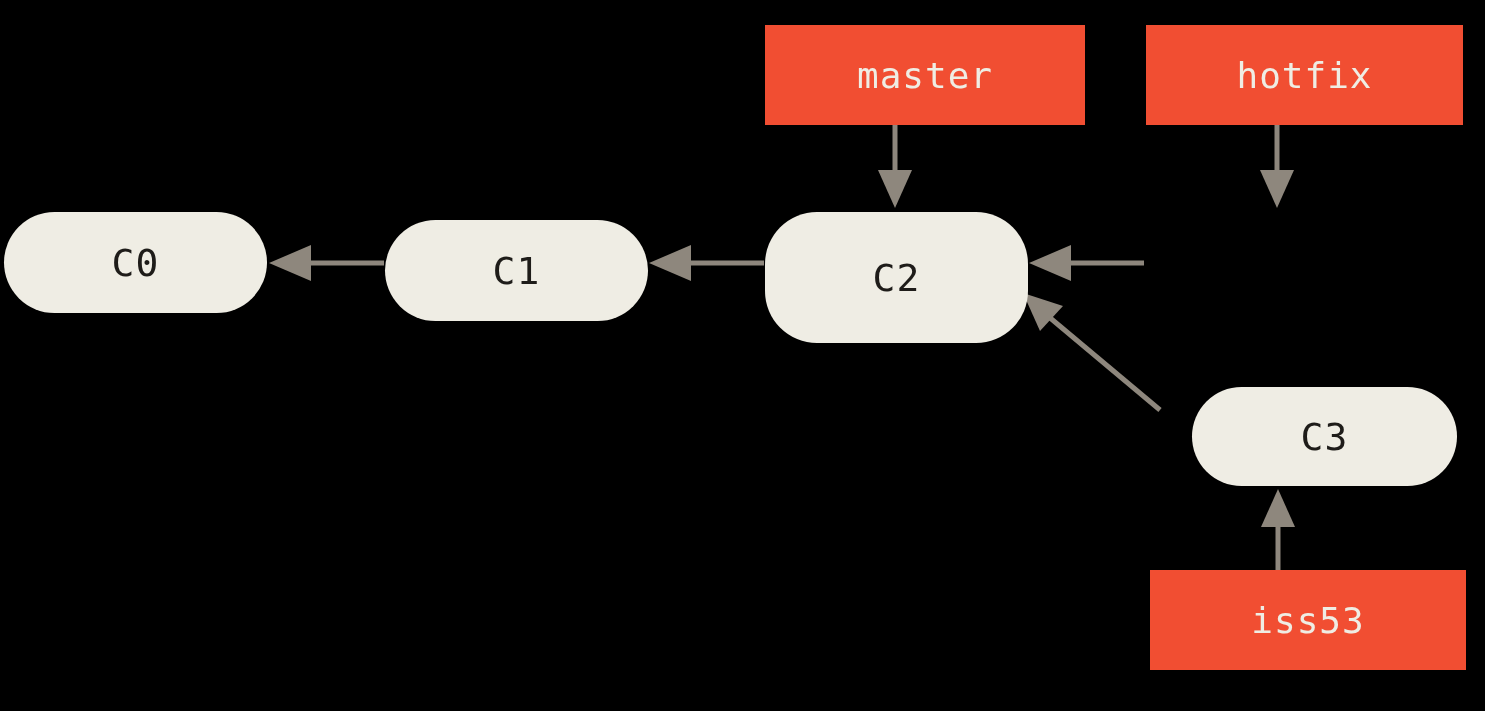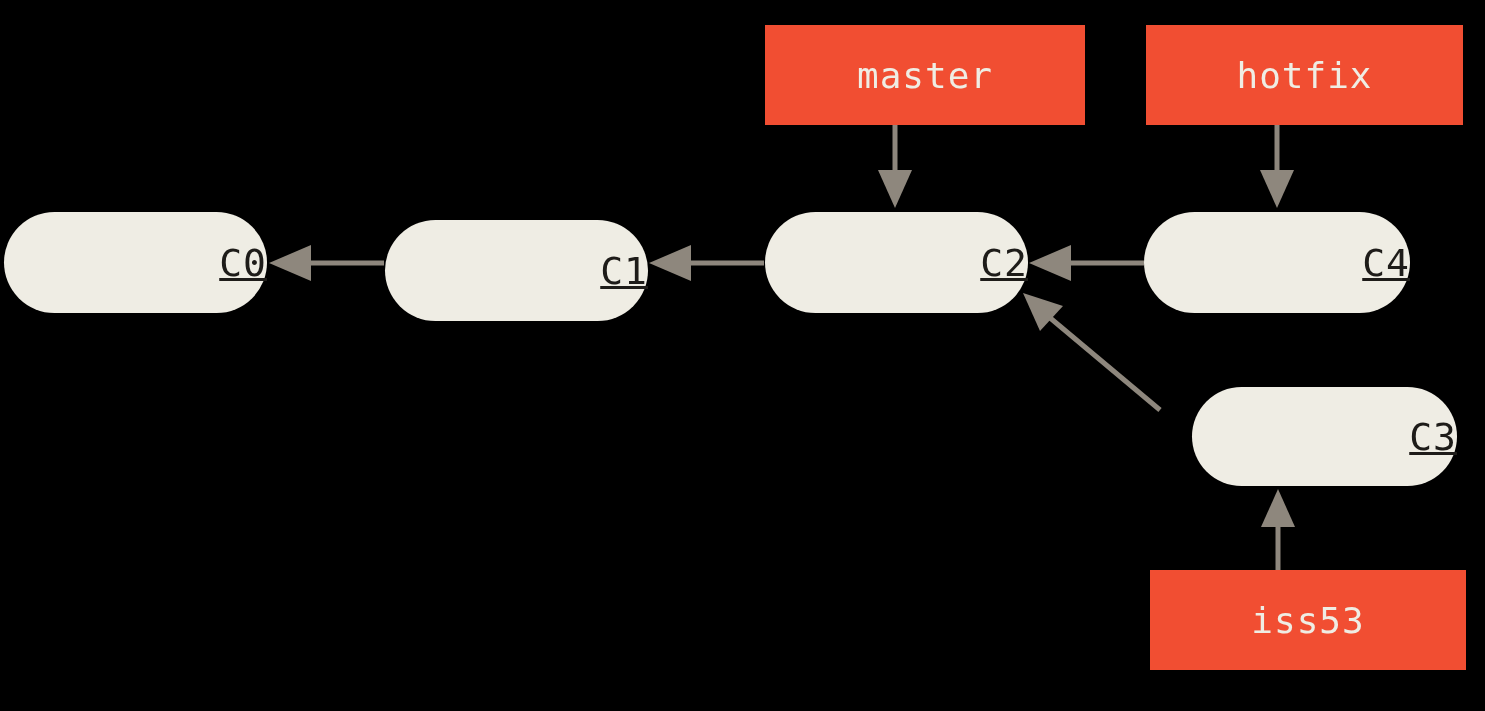--- a/index.html
+++ b/index.html
@@ -28,25 +28,24 @@
   svg.edges polygon {
     fill: var(--arrow, #8E877D);
   }
   .commit-node {
     position: absolute;
     z-index: 2;
     background: var(--commit-fill, #EFEDE4);
     border-radius: 52px;
     display: flex;
     align-items: center;
-    justify-content: flex-end;
+    justify-content: center;
     color: var(--commit-text, #1E1C19);
     font-size: 38px;
     letter-spacing: 1px;
-    text-decoration: underline;
   }
   .branch-label {
     position: absolute;
     z-index: 2;
     background: var(--branch-fill, #F14E32);
     display: flex;
     align-items: center;
     justify-content: center;
     color: var(--branch-text, #EFEDE4);
     font-size: 36px;
@@ -109,25 +108,22 @@
   </div>
 
   <div class="commit-node" style="left:4px; top:212px; width:263px; height:101px;">
     <span>C0</span>
   </div>
 
   <div class="commit-node" style="left:385px; top:212px; width:263px; height:101px;margin-top:8px;">
     <span>C1</span>
   </div>
 
-  <div class="commit-node" style="left:765px; top:212px; width:263px; height:101px;">
+  <div class="commit-node" style="left:765px; top:212px; width:263px; height:131px;">
     <span>C2</span>
   </div>
 
   <div class="commit-node" style="left:1192px; top:387px; width:265px; height:99px;">
     <span>C3</span>
   </div>
 
-  <div class="commit-node" style="left:1144px; top:212px; width:266px; height:101px;">
-    <span>C4</span>
-  </div>
 
 </div>
 
 </body></html>

